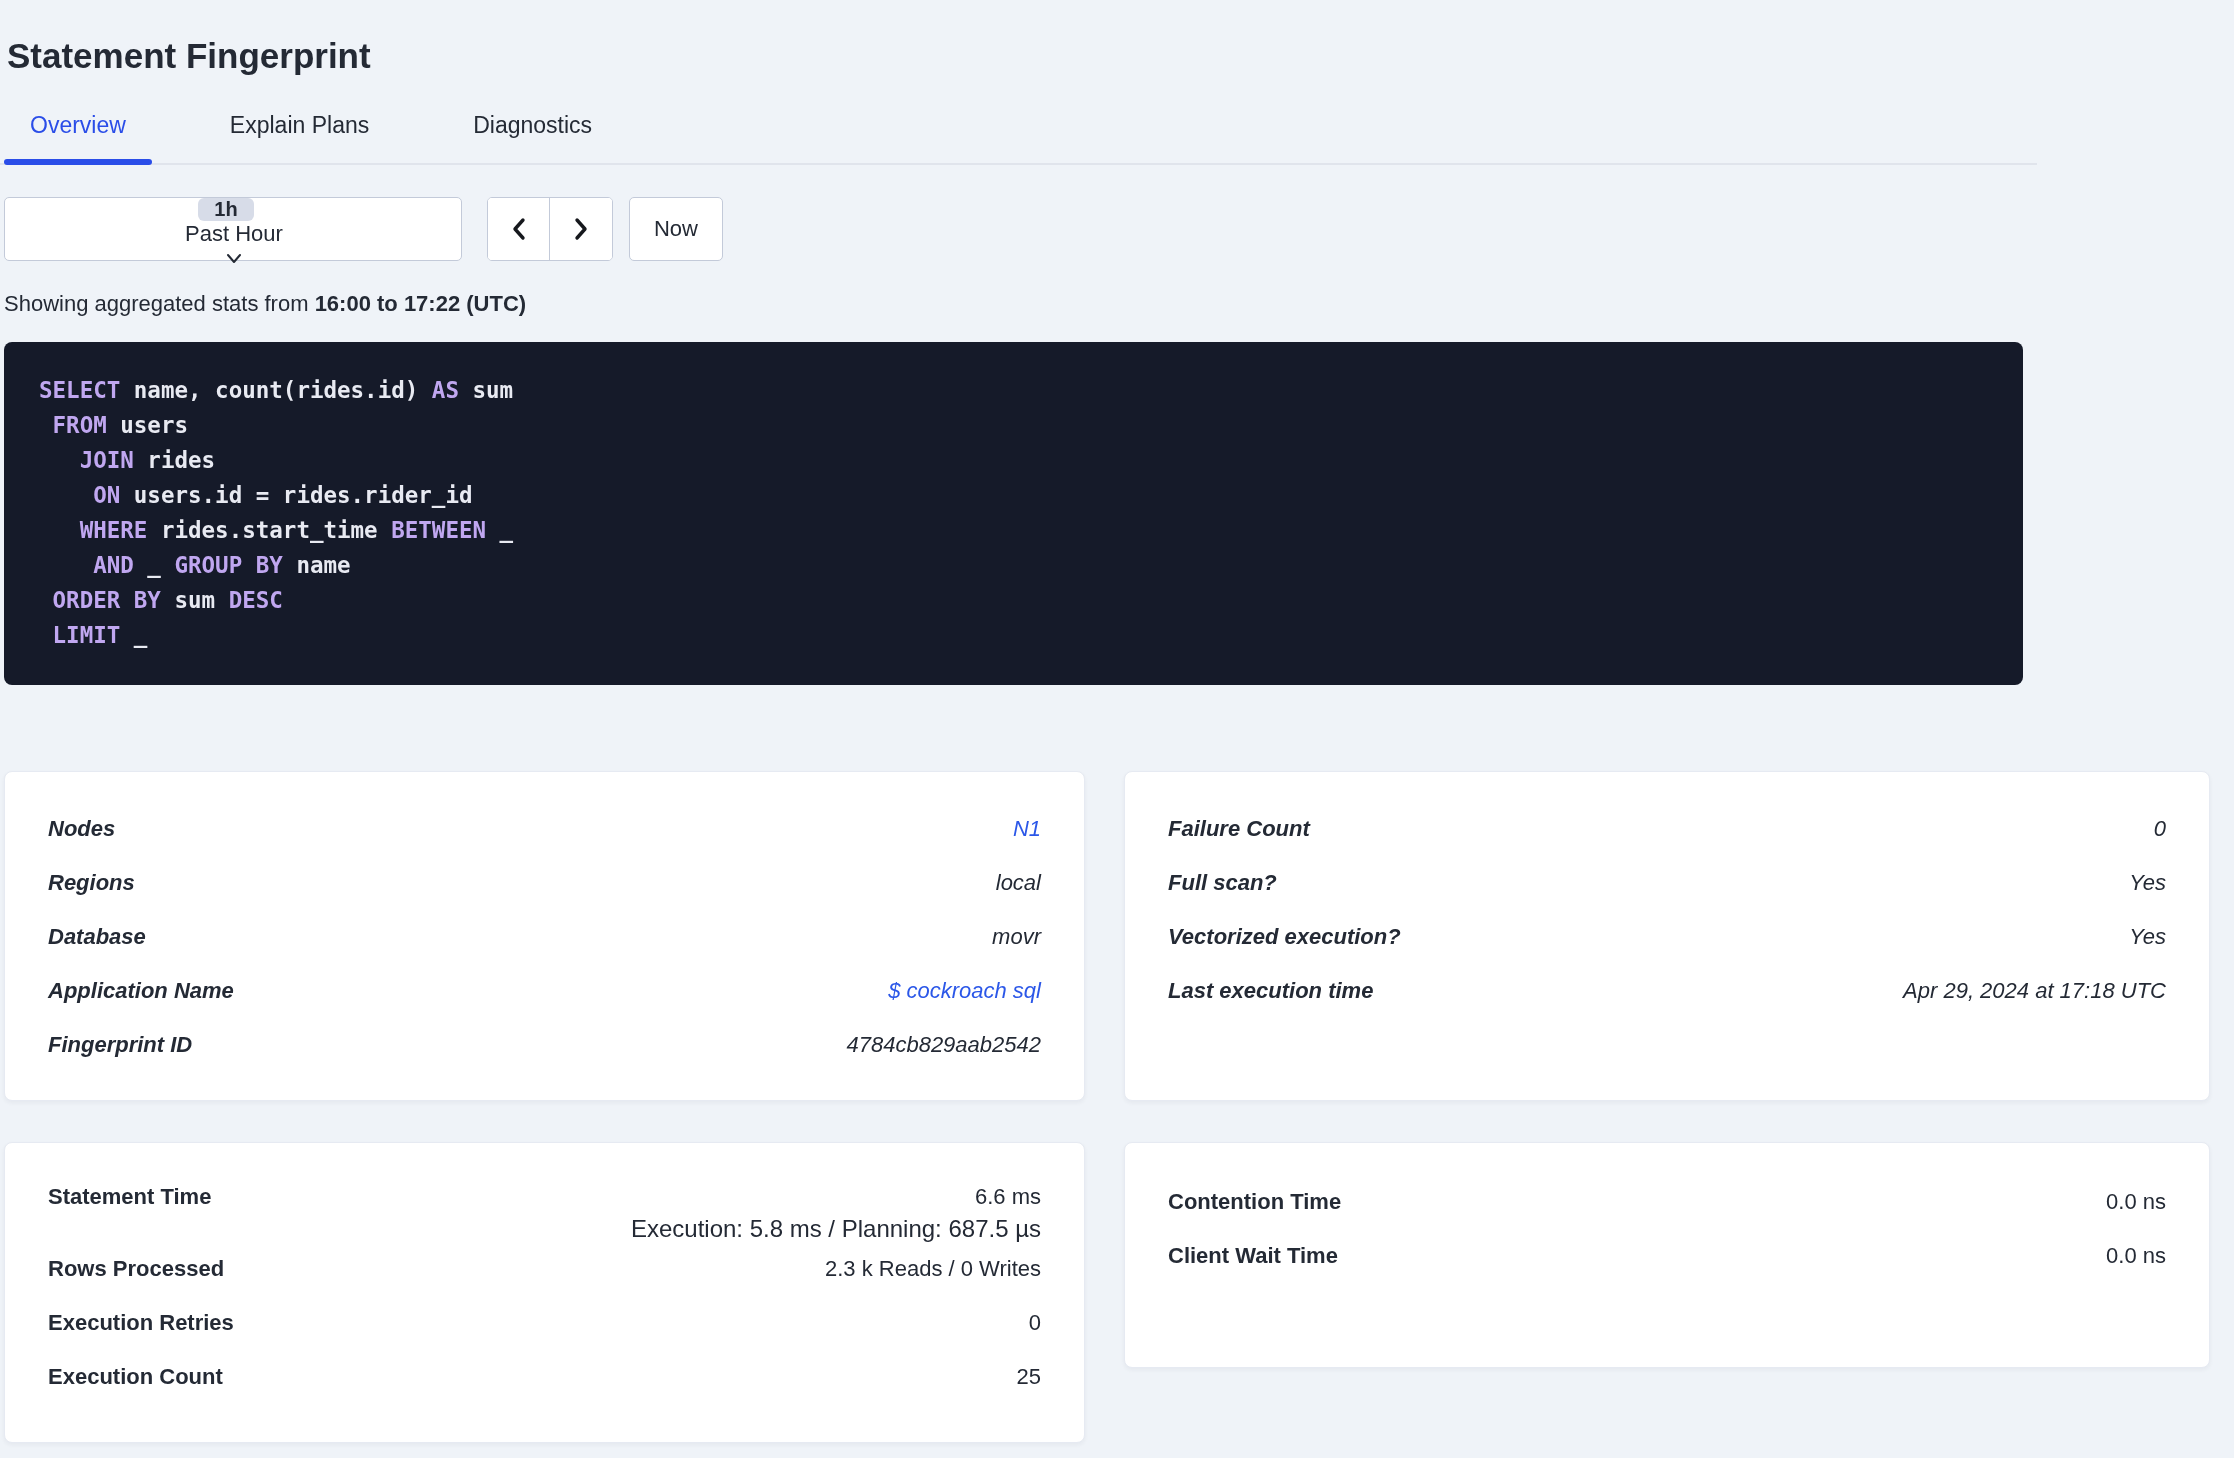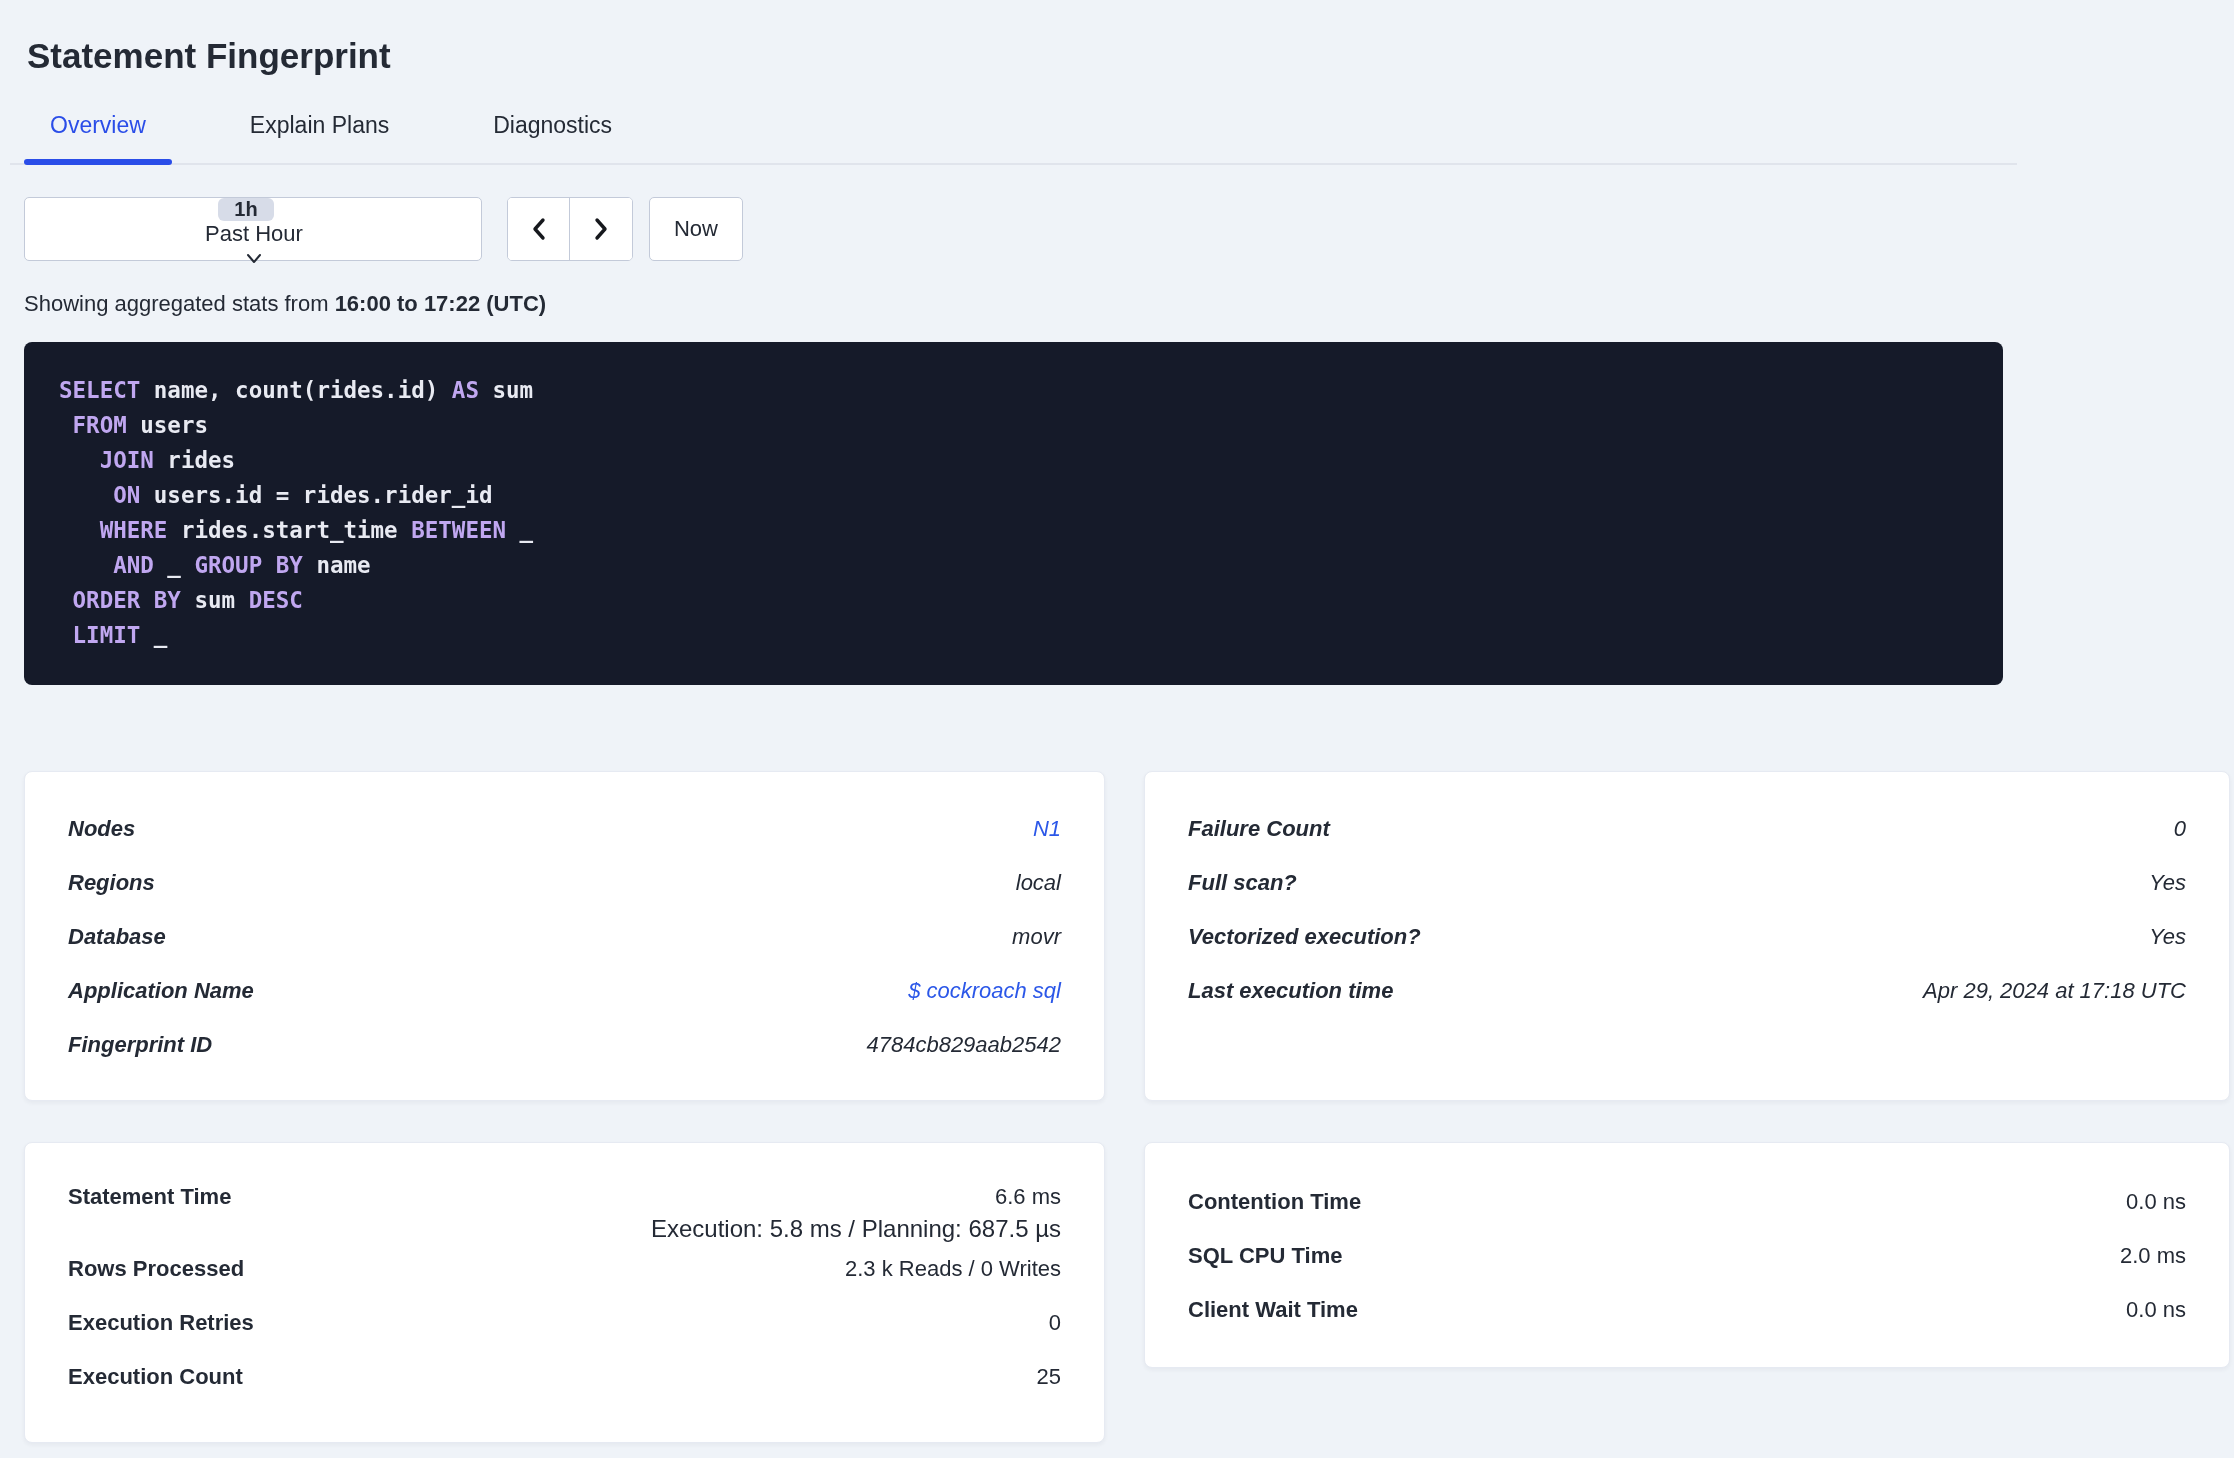--- a/index.html
+++ b/index.html
@@ -8,21 +8,21 @@
     --divider:#e0e4ec; --control-border:#c3cad9; --badge-bg:#d7dce8;
     --card-border:#e6eaf2; --sql-bg:#151a29; --sql-keyword:#c0a7f0; --sql-text:#e8eaf2;
   }
   *{box-sizing:border-box;}
   html,body{margin:0;padding:0;}
   body{
     width:2234px;height:1458px;background:var(--page-bg);
     font-family:"Liberation Sans",sans-serif;color:var(--text-dark);
     overflow:hidden;
   }
-  .app{width:2027px;height:1458px;padding:0 24px;position:relative;}
+  .app{width:2027px;height:1458px;padding:0 4px;position:relative;}
 
   h1.page-title{
     margin:0;padding:36px 0 0 3px;font-size:35px;font-weight:700;color:var(--text-dark);
     letter-spacing:0;
   }
 
   .tabbar{
     margin:30px -14px 0 -14px;padding:0 14px;border-bottom:2px solid var(--divider);
     display:flex;align-items:flex-end;
   }
@@ -216,23 +216,19 @@
         <span class="val">25</span>
       </div>
     </div>
 
     <div class="card h-perf-r">
       <div class="row">
         <span class="lbl">Contention Time</span>
         <span class="val">0.0 ns</span>
       </div>
       <div class="row">
-        <span class="lbl">SQL CPU Time</span>
-        <span class="val">2.0 ms</span>
-      </div>
-      <div class="row">
         <span class="lbl">Client Wait Time</span>
         <span class="val">0.0 ns</span>
       </div>
     </div>
 
   </div>
 </div>
 
 </body></html>

